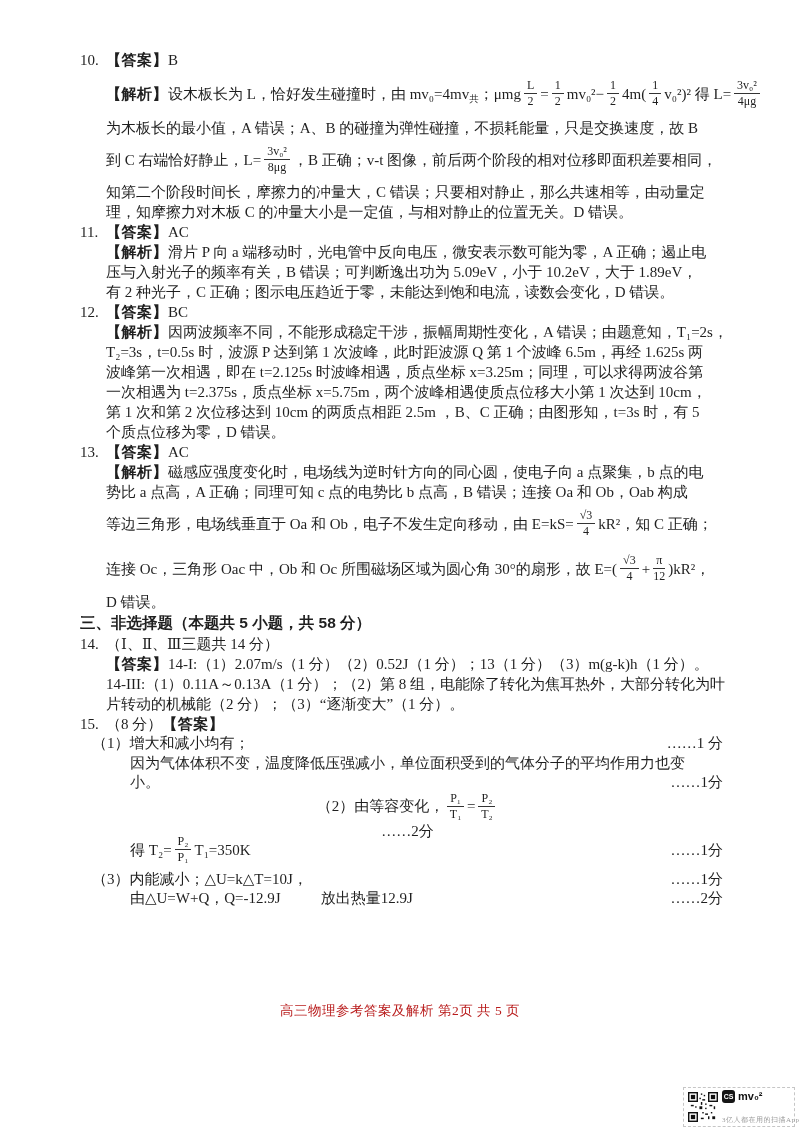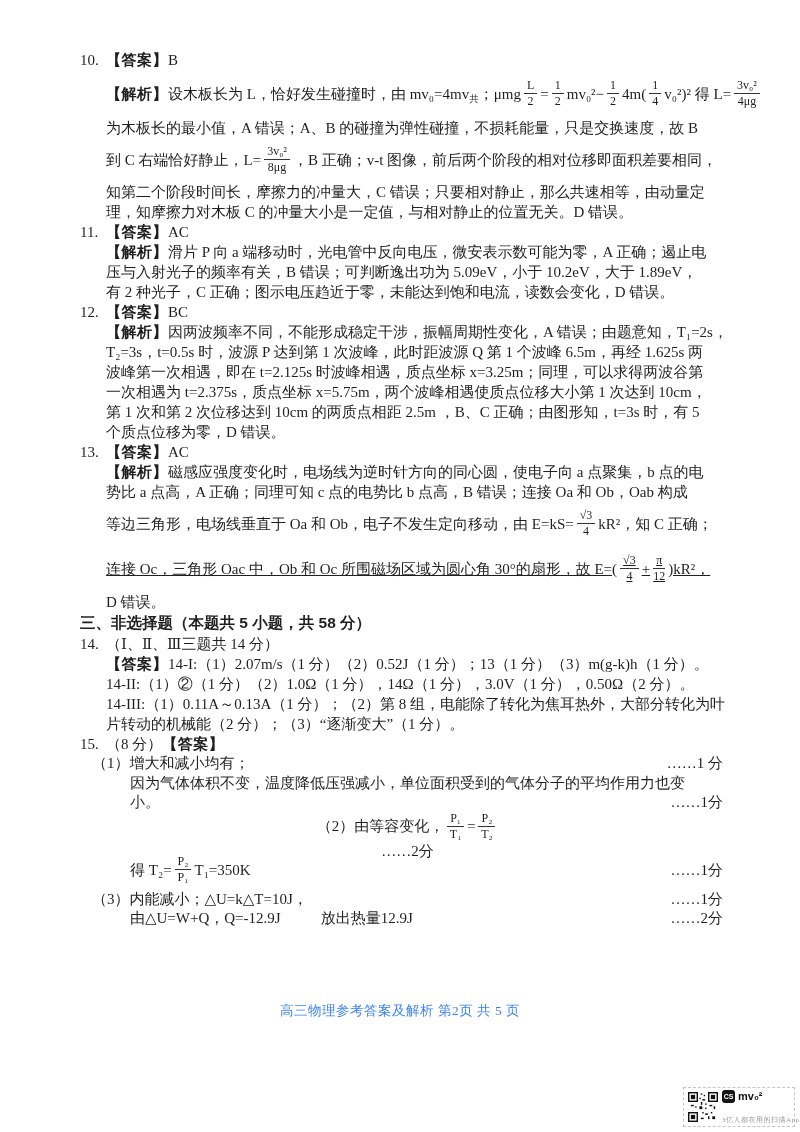--- a/index.html
+++ b/index.html
@@ -9,42 +9,42 @@
     color:#1f1f1f;font-size:15px;overflow:hidden;
   }
   .content{padding:50px 77px 0 80px;}
   .item{display:flex;align-items:flex-start;}
   .qnum{width:26px;flex:none;line-height:20px;}
   .qbody{flex:1;min-width:0;}
   .line{line-height:20px;white-space:nowrap;}
   .fline{display:flex;align-items:center;white-space:nowrap;}
   .t48{height:48px;}
   .t44{height:44px;}
-  .t46{height:46px;text-decoration:underline;}
+  .t46{height:46px;}
   .t38{height:38px;flex-direction:column;}
   .t40{height:40px;}
   .label{font-family:"Liberation Sans","DejaVu Sans",sans-serif;font-weight:700;letter-spacing:0.5px;}
   .sec-title{
     font-family:"Liberation Sans","DejaVu Sans",sans-serif;font-weight:700;
     font-size:15.5px;line-height:22px;white-space:nowrap;
   }
   .frac{display:inline-flex;flex-direction:column;align-items:center;justify-content:center;
         font-size:12px;line-height:1.15;margin:0 3px;vertical-align:middle;}
   .frac .fn{border-bottom:1px solid #333;padding:0 3px;}
   .frac .fd{padding-top:1px;}
   .subsc{font-size:9.5px;position:relative;top:5px;}
   .q15rows{margin-left:-14px;}
   .score-row{display:flex;justify-content:space-between;align-items:center;}
   .score-left{display:flex;align-items:center;white-space:nowrap;}
   .indent{margin-left:38px;}
   .gap40{column-gap:40px;}
   .score{white-space:nowrap;}
   .footer{
     position:absolute;top:1002px;left:0;width:100%;text-align:center;
-    font-size:13.5px;color:#3b82f6;letter-spacing:0.5px;
+    font-size:13.5px;color:#b91c1c;letter-spacing:0.5px;
   }
   .scan-badge{
     position:absolute;right:5px;bottom:5px;width:112px;height:40px;
     border:1px dashed #c6c6c6;background:#fff;display:flex;align-items:center;
     padding:2px 4px;box-sizing:border-box;gap:4px;
   }
   .qr{flex:none;}
   .wm-right{display:flex;flex-direction:column;justify-content:center;}
   .wm-row{display:flex;align-items:center;gap:3px;}
   .cs-logo{
@@ -162,21 +162,20 @@
     </div>
   </div>
 
   <div class="sec-title">三、非选择题（本题共 5 小题，共 58 分）</div>
 
   <div class="item">
     <span class="qnum">14.</span>
     <div class="qbody">
       <div class="line">（Ⅰ、Ⅱ、Ⅲ三题共 14 分）</div>
       <div class="line"><span class="label">【答案】</span><span>14-I:（1）2.07m/s（1 分）（2）0.52J（1 分）；13（1 分）（3）m(g-k)h（1 分）。</span></div>
-      <div class="line">14-II:（1）②（1 分）（2）1.0Ω（1 分），14Ω（1 分），3.0V（1 分），0.50Ω（2 分）。</div>
       <div class="line">14-III:（1）0.11A～0.13A（1 分）；（2）第 8 组，电能除了转化为焦耳热外，大部分转化为叶</div>
       <div class="line">片转动的机械能（2 分）；（3）“逐渐变大”（1 分）。</div>
     </div>
   </div>
 
   <div class="item">
     <span class="qnum">15.</span>
     <div class="qbody">
       <div class="line"><span>（8 分）</span><span class="label">【答案】</span></div>
       <div class="q15rows">

